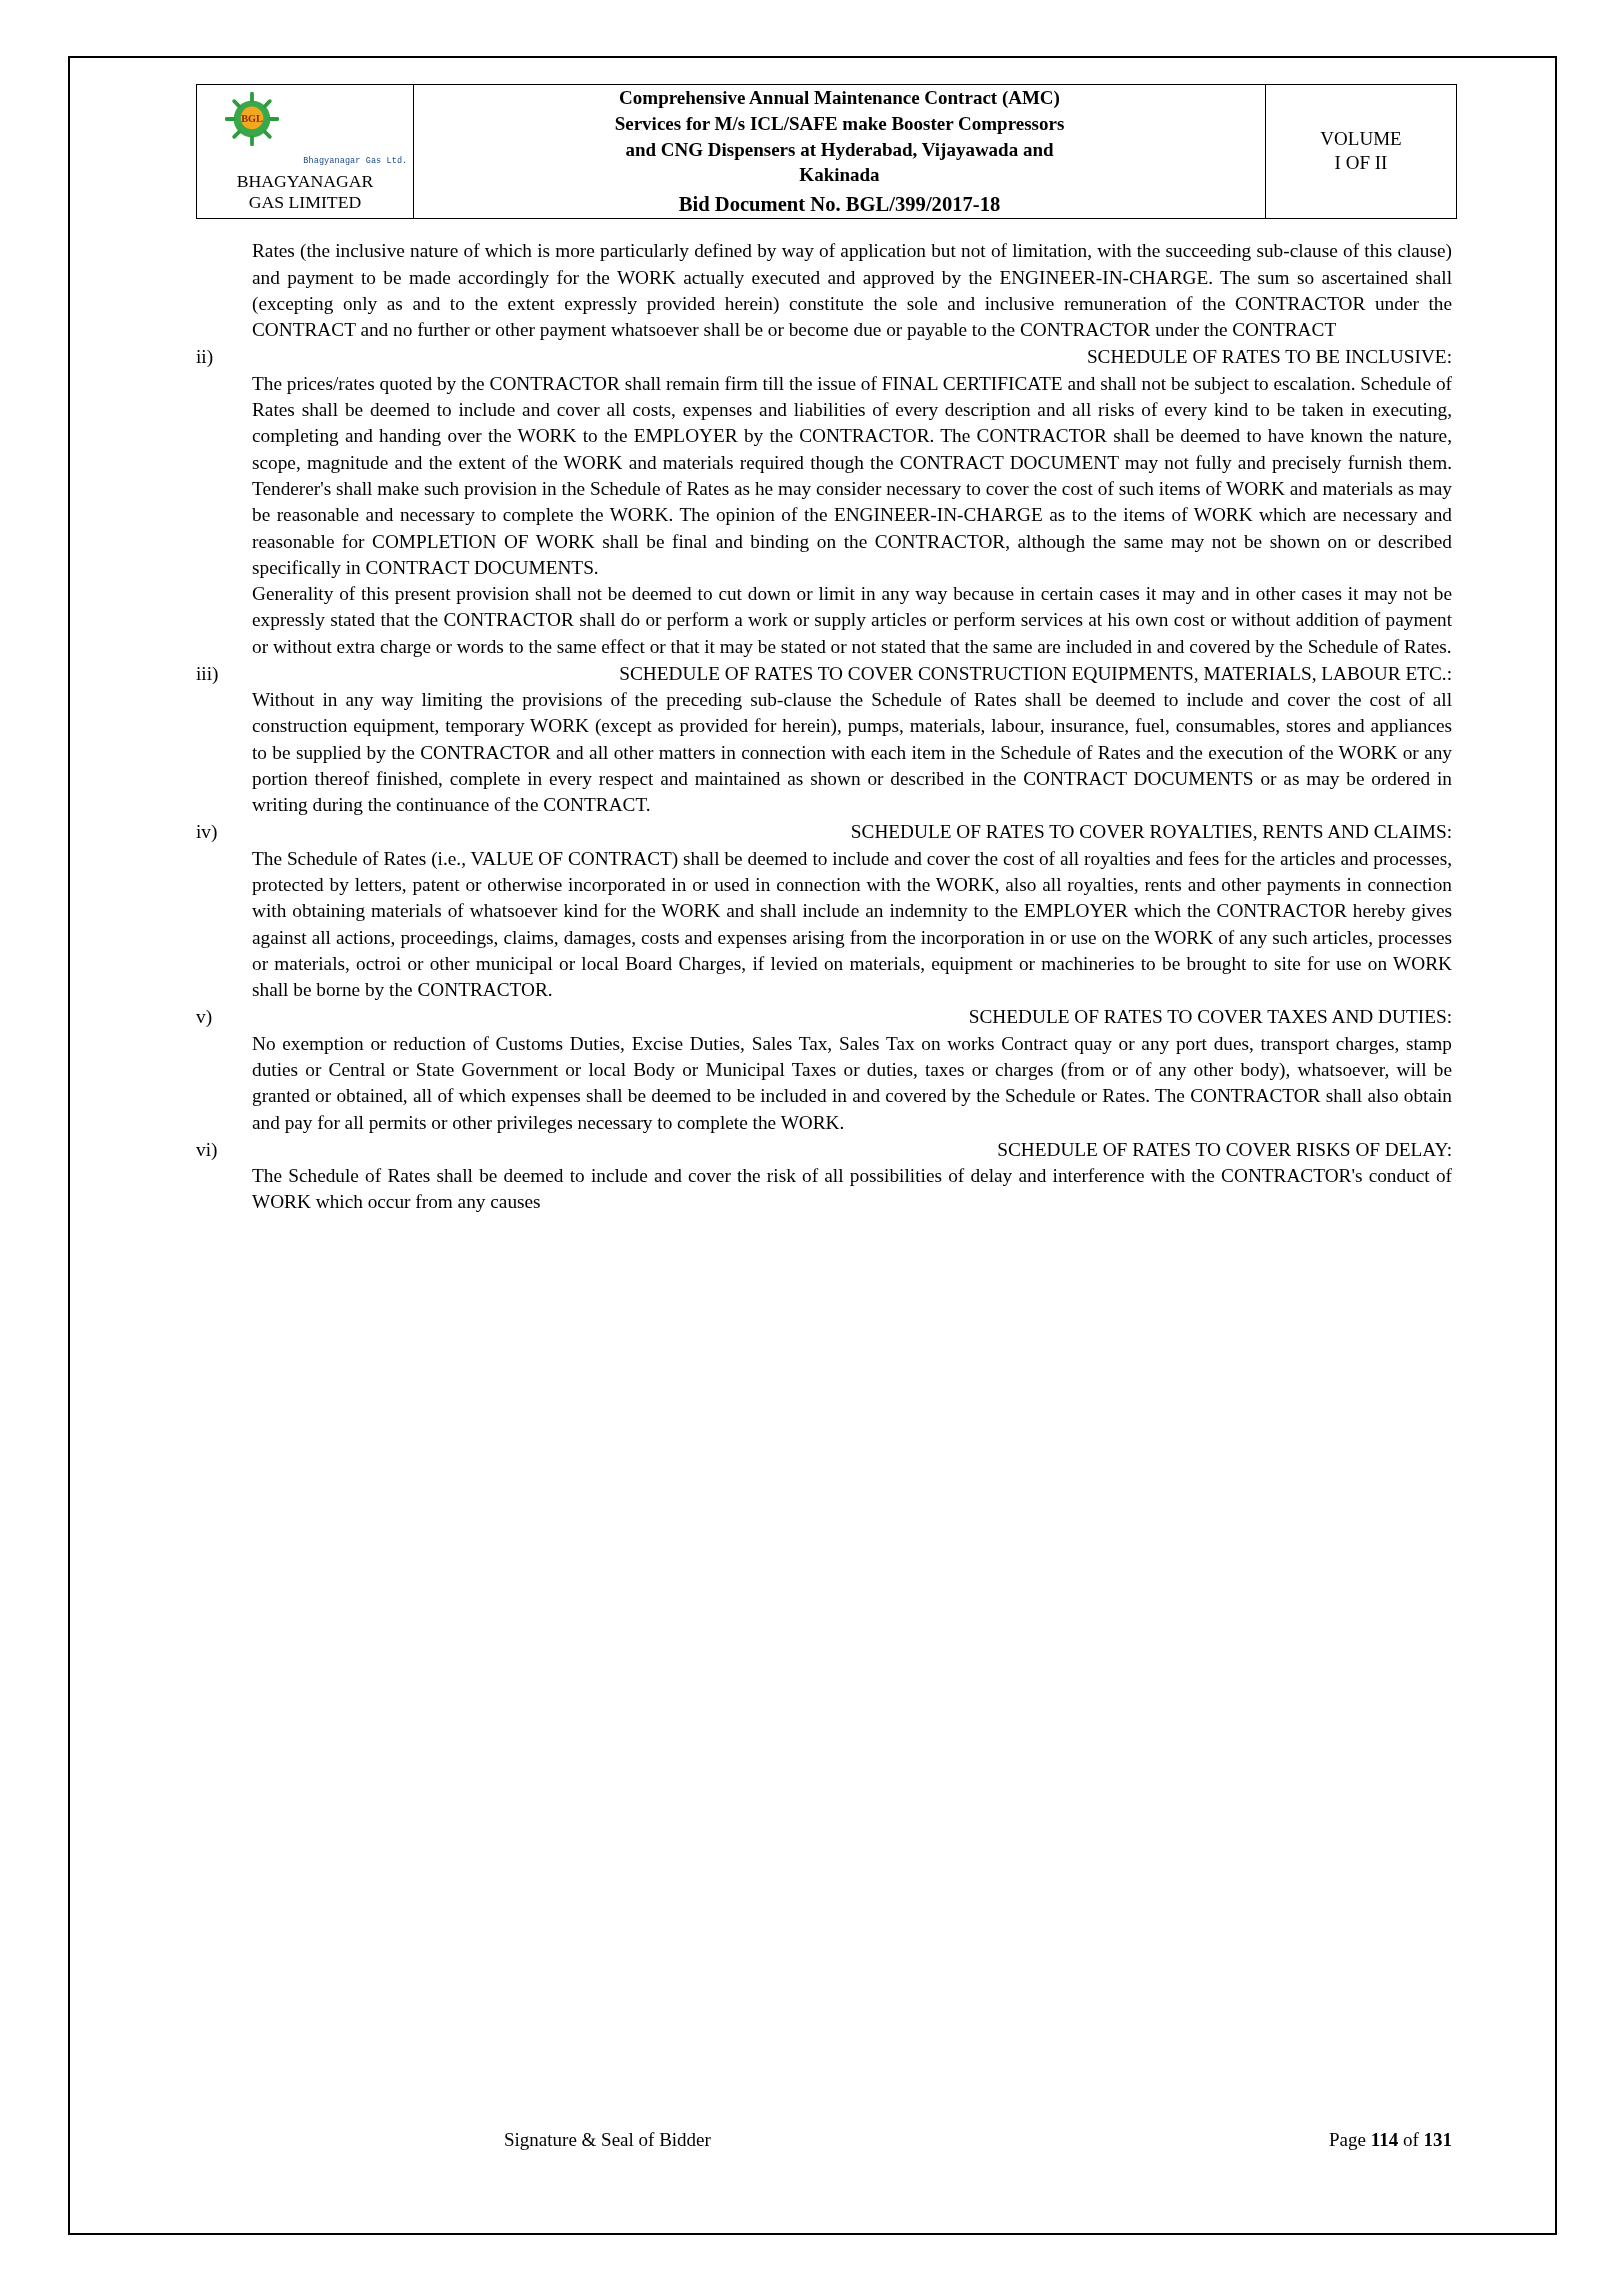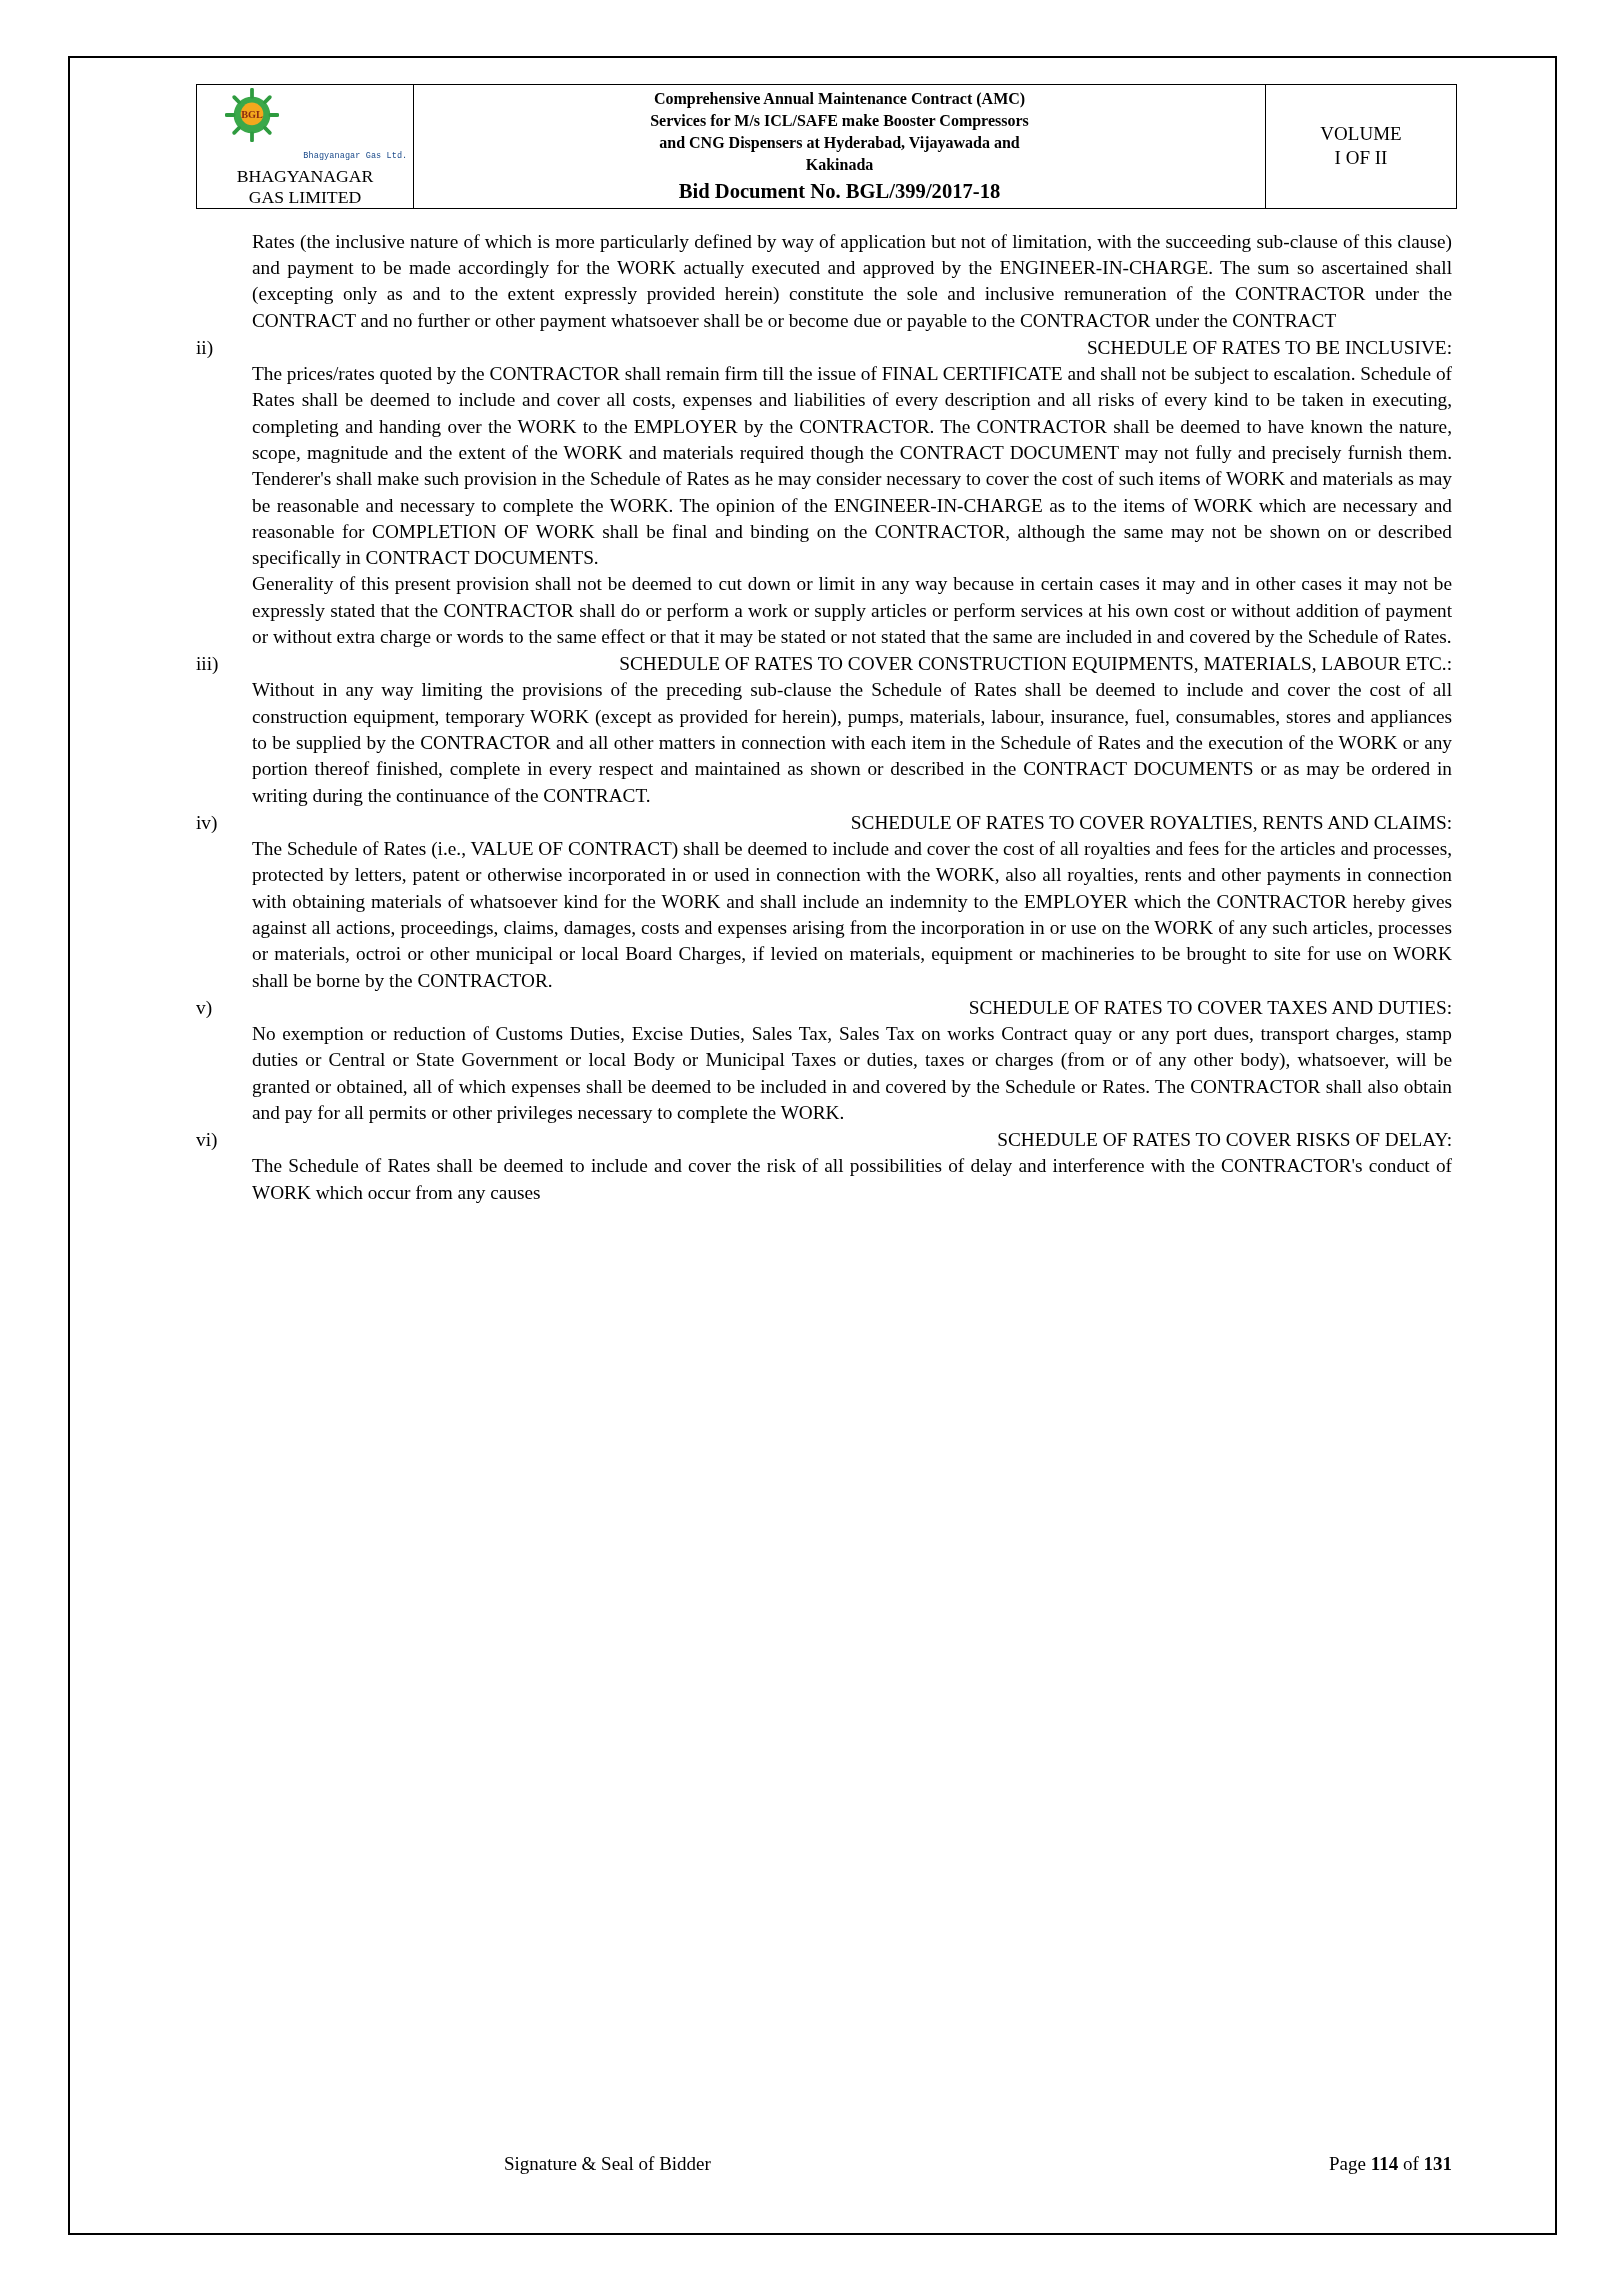--- a/index.html
+++ b/index.html
@@ -85,21 +85,21 @@
   .company-name {
     font-family: "Liberation Serif", serif;
     font-size: 17.7px;
     line-height: 1.18;
     color: #000;
     margin-top: 5.2px;
   }
   .hdr-title {
     font-family: "Liberation Serif", serif;
     font-weight: bold;
-    font-size: 16px;
+    font-size: 19px;
     line-height: 1.36;
     color: #000;
   }
   .hdr-bid {
     font-family: "Liberation Serif", serif;
     font-weight: bold;
     font-size: 20.6px;
     line-height: 1.36;
     color: #000;
     margin-top: 1.3px;
@@ -159,21 +159,20 @@
   .footer {
     position: absolute;
     left: 196px;
     top: 2129px;
     width: 1256px;
     font-size: 19px;
     color: #000;
     display: flex;
     justify-content: space-between;
     align-items: baseline;
-    margin-top: 24px;
   }
   .footer .sig {
     text-align: left;
     padding-left: 308px;
   }
   .footer .pg {
     text-align: center;
     white-space: nowrap;
   }
   .footer b { font-weight: bold; }

